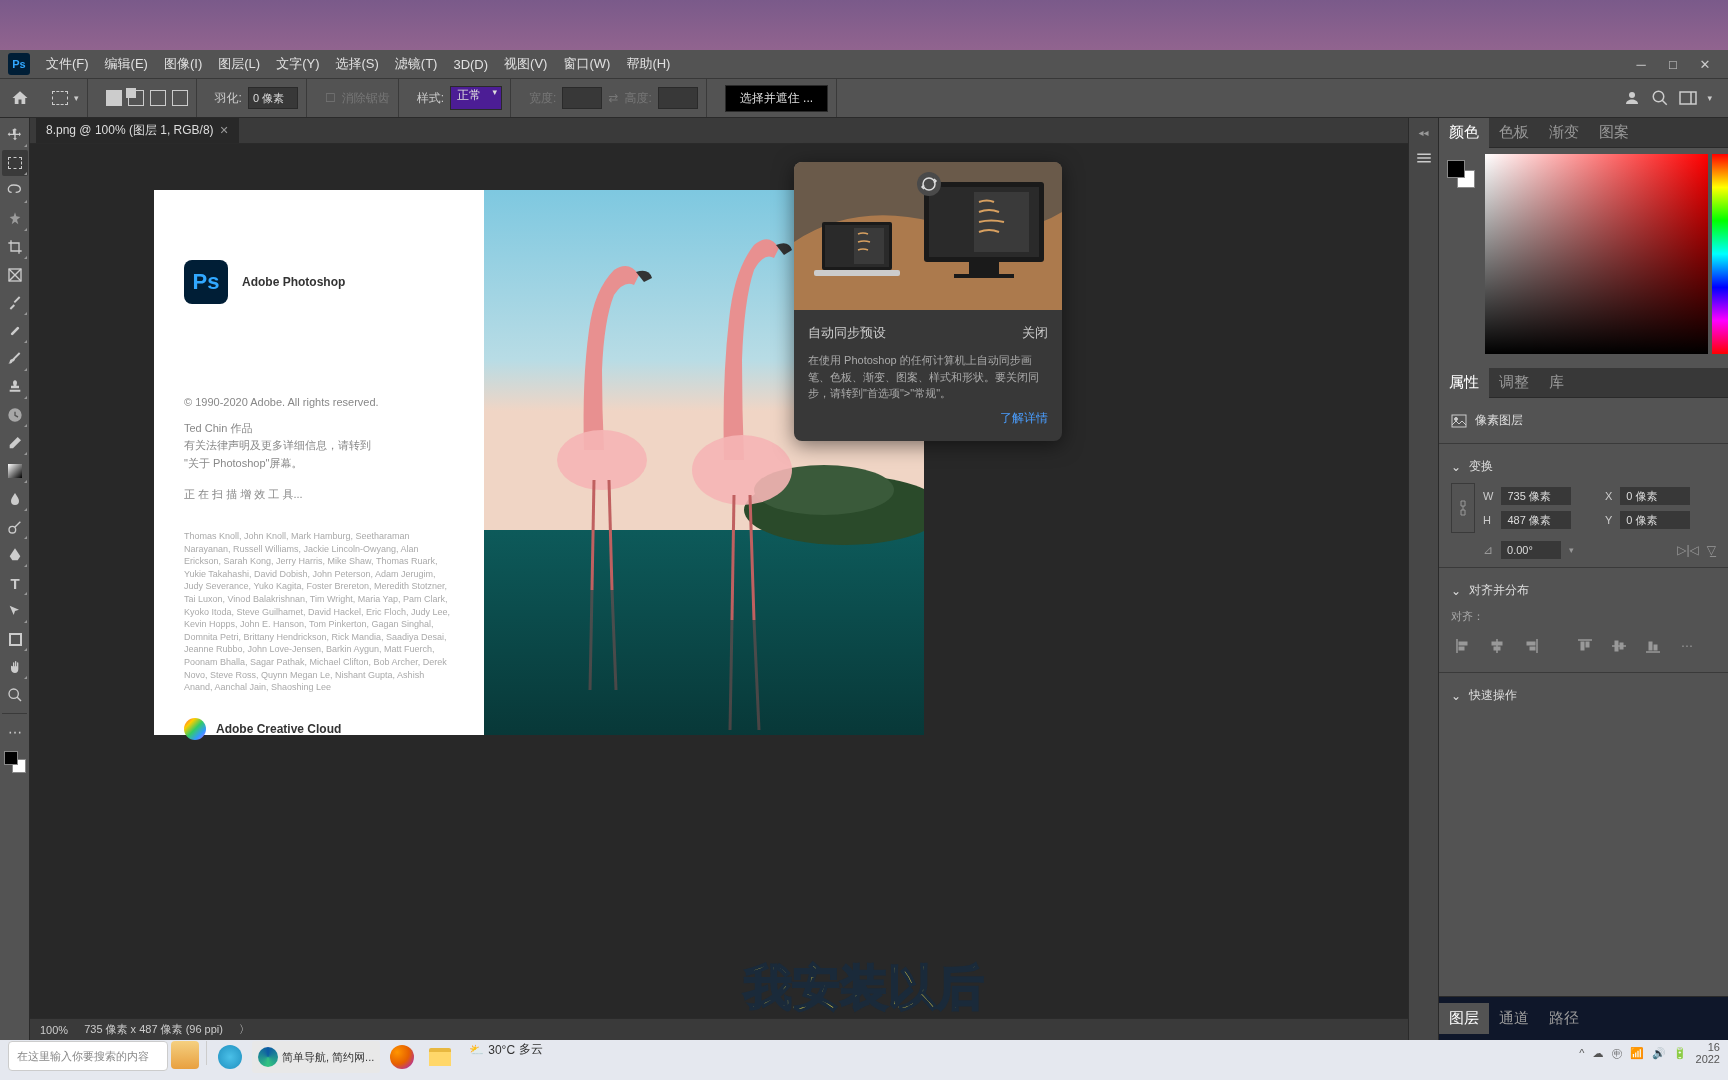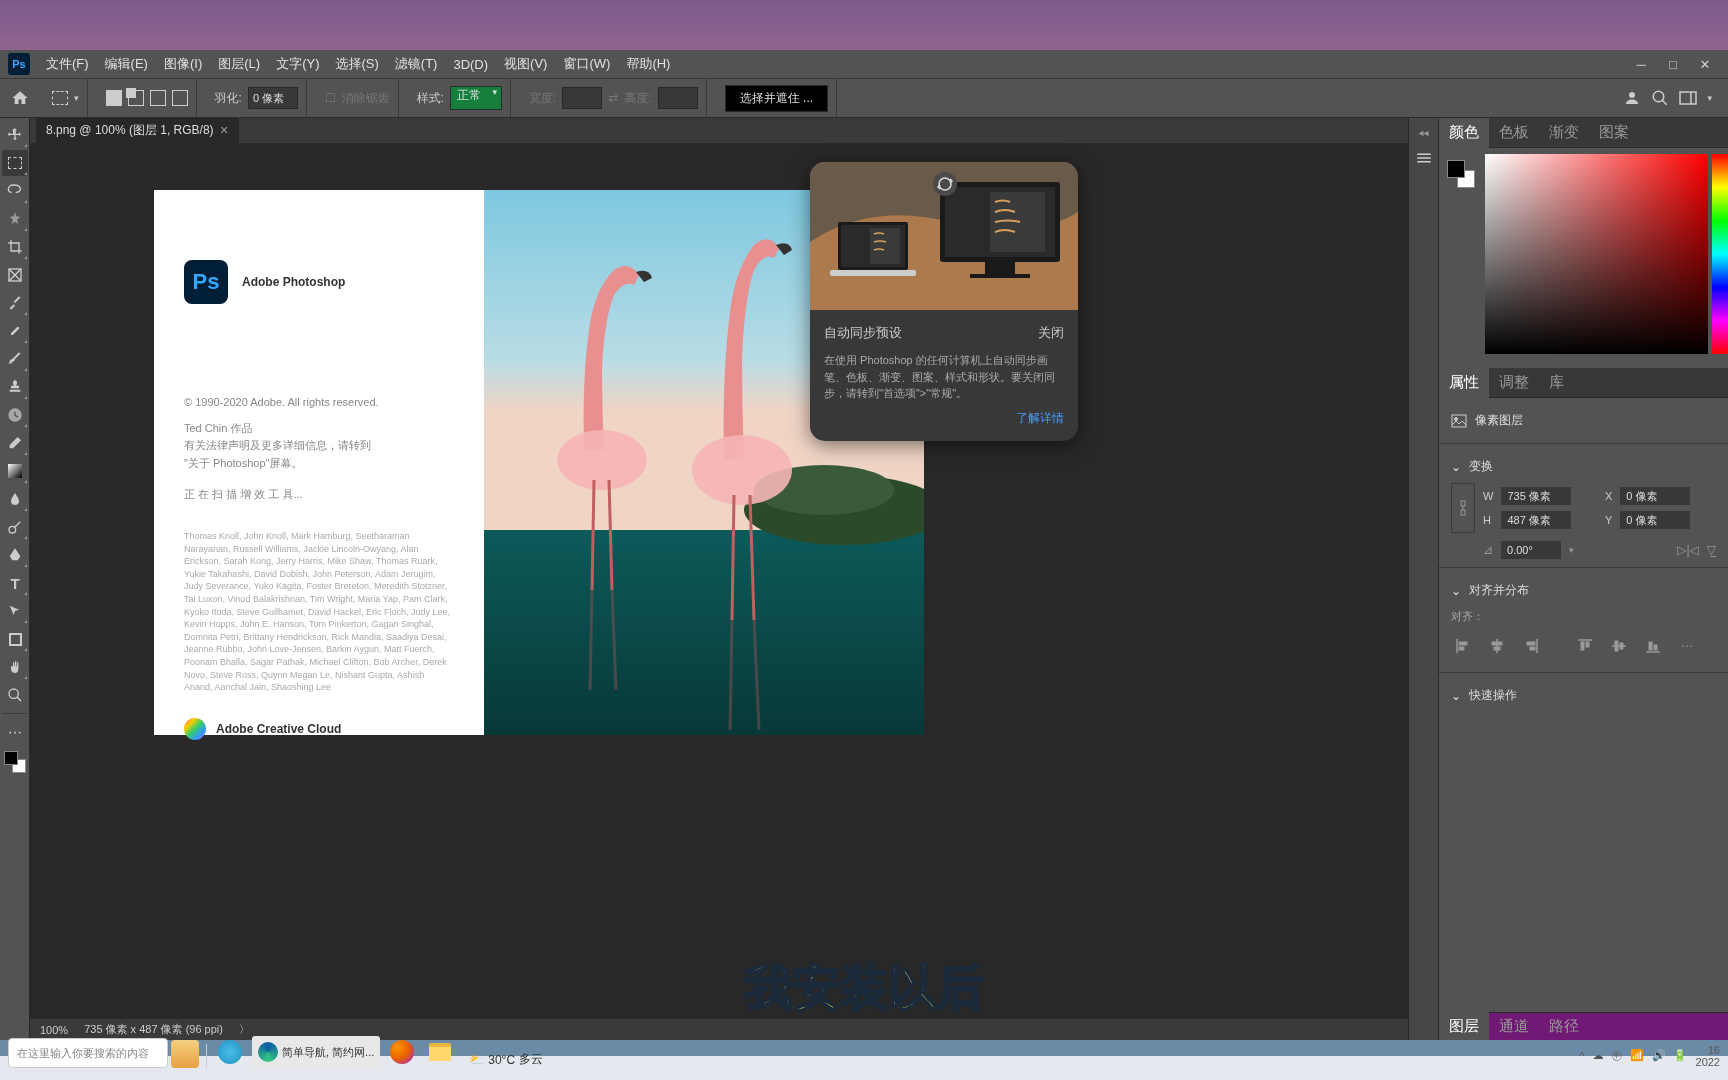--- a/index.html
+++ b/index.html
@@ -15,21 +15,21 @@
 .menu-item { padding: 4px 8px; cursor: pointer; }
 .window-controls { margin-left: auto; display: flex; gap: 2px; }
 .win-btn { width: 30px; height: 22px; background: #535353; color: #ccc; display: flex; align-items: center; justify-content: center; font-size: 13px; cursor: pointer; }
 
 
 .options-bar { height: 40px; background: #535353; border-top: 1px solid #383838; border-bottom: 1px solid #2a2a2a; display: flex; align-items: center; padding: 0 6px; color: #ccc; font-size: 12px; gap: 10px; }
 .opt-icon { width: 18px; height: 18px; display: inline-flex; align-items: center; justify-content: center; }
 .opt-home { width: 28px; height: 28px; display: flex; align-items: center; justify-content: center; }
 .opt-group { display: flex; align-items: center; gap: 6px; padding: 0 8px; border-right: 1px solid #3a3a3a; height: 100%; }
 .opt-input { width: 50px; height: 22px; background: #383838; border: 1px solid #2a2a2a; color: #ddd; padding: 0 4px; font-size: 11px; }
-.opt-select { height: 24px; background: #15803d; border: 1px solid #2a2a2a; color: #ddd; padding: 0 20px 16px 6px; font-size: 12px; position: relative; }
+.opt-select { height: 24px; background: #4c1d95; border: 1px solid #2a2a2a; color: #ddd; padding: 0 20px 16px 6px; font-size: 12px; position: relative; }
 .opt-btn-text { padding: 4px 14px; background: #000000; color: #ddd; border: 1px solid #2a2a2a; }
 .right-icons { margin-left: auto; display: flex; gap: 10px; align-items: center; padding-right: 10px; }
 
 
 .main-area { flex: 1; display: flex; overflow: hidden; }
 
 
 .toolbar { width: 30px; background: #535353; border-right: 1px solid #2a2a2a; display: flex; flex-direction: column; padding: 4px 2px; gap: 2px; }
 .tool { width: 26px; height: 26px; display: flex; align-items: center; justify-content: center; color: #ccc; cursor: pointer; border-radius: 2px; position: relative; }
 .tool.active { background: #3a3a3a; }
@@ -49,21 +49,21 @@
 .splash-ps-icon { width: 44px; height: 44px; background: #001e36; color: #31a8ff; display: flex; align-items: center; justify-content: center; font-weight: bold; font-size: 22px; border-radius: 8px; }
 .splash-title { font-size: 12px; font-weight: bold; color: #333; }
 .splash-copy { font-size: 11px; color: #888; line-height: 1.6; }
 .splash-credits { font-size: 9px; color: #aaa; line-height: 1.4; margin-top: 26px; }
 .splash-cc { display: flex; align-items: center; gap: 10px; margin-top: 24px; }
 .cc-icon { width: 22px; height: 22px; background: linear-gradient(135deg, #ff4d4d, #ffcc00, #33cc66, #3399ff, #cc66ff); border-radius: 50%; }
 .cc-text { font-size: 12px; font-weight: bold; color: #333; }
 .splash-right { flex: 1; background: linear-gradient(180deg, #8fd4e8 0%, #b5e0eb 35%, #e8c5b5 50%, #1a5a5a 55%, #0a3a3a 100%); position: relative; overflow: hidden; }
 
 
-.sync-popup { position: absolute; top: 162px; left: 794px; width: 268px; background: #383838; border-radius: 15px; overflow: hidden; box-shadow: 0 4px 20px rgba(0,0,0,0.5); margin-left: 16px; }
+.sync-popup { position: absolute; top: 162px; left: 794px; width: 268px; background: #383838; border-radius: 8px; overflow: hidden; box-shadow: 0 4px 20px rgba(0,0,0,0.5); }
 .sync-img { height: 148px; background: linear-gradient(135deg, #8a7a6a, #5a4a3a); position: relative; }
 .sync-body { padding: 14px; color: #ccc; font-size: 12px; }
 .sync-header { display: flex; justify-content: space-between; margin-bottom: 10px; font-size: 13px; }
 .sync-close { color: #ccc; cursor: pointer; }
 .sync-desc { color: #aaa; line-height: 1.5; font-size: 11px; }
 .sync-link { color: #4a9eff; text-align: right; margin-top: 8px; cursor: pointer; font-size: 12px; }
 
 
 .subtitle { position: absolute; bottom: 60px; left: 50%; transform: translateX(-50%); font-size: 48px; font-weight: bold; color: #ffe84d; -webkit-text-stroke: 2px #1a2a3a; text-stroke: 2px #1a2a3a; }
 
@@ -84,24 +84,24 @@
 
 .props-panel { flex: 1; background: #535353; }
 .props-section { padding: 8px 12px; border-bottom: 1px solid #3a3a3a; }
 .props-header { display: flex; align-items: center; gap: 8px; padding: 6px 0; font-size: 12px; color: #ddd; }
 .chev { width: 10px; display: inline-block; }
 .transform-grid { display: grid; grid-template-columns: auto 1fr auto 1fr; gap: 6px 8px; align-items: center; padding: 6px 0; font-size: 11px; }
 .transform-grid input { background: #383838; border: none; color: #ddd; padding: 3px 6px; width: 70px; font-size: 11px; }
 .align-row { display: flex; gap: 10px; padding: 6px 0; }
 .align-btn { width: 24px; height: 24px; display: flex; align-items: center; justify-content: center; color: #999; }
 
-.layers-tabs { height: 28px; background: #701a75; display: flex; align-items: center; border-top: 1px solid #2a2a2a; }
-
-
-.taskbar { position: absolute; bottom: 0; left: 0; right: 0; height: 24px; background: rgba(240,240,245,0.92); display: flex; align-items: flex-end; padding: 12px 8px; color: #333; font-size: 12px; }
+.layers-tabs { height: 44px; background: #0f172a; display: flex; align-items: center; border-top: 1px solid #2a2a2a; }
+
+
+.taskbar { position: absolute; bottom: 0; left: 0; right: 0; height: 40px; background: rgba(240,240,245,0.92); display: flex; align-items: flex-start; padding: 1px 8px; color: #333; font-size: 12px; }
 .search-box { height: 30px; width: 160px; background: #fff; border: 1px solid #ccc; border-radius: 4px; display: flex; align-items: center; padding: 0 8px; color: #888; font-size: 11px; }
 .task-icon { width: 32px; height: 32px; margin: 0 3px; display: flex; align-items: center; justify-content: center; border-radius: 3px; }
 .tray { margin-left: auto; display: flex; align-items: center; gap: 8px; color: #555; font-size: 11px; }
 .weather { display: flex; align-items: center; gap: 4px; margin-left: 10px; }
 
 svg { display: block; }
 </style>
 </head>
 <body>
 

